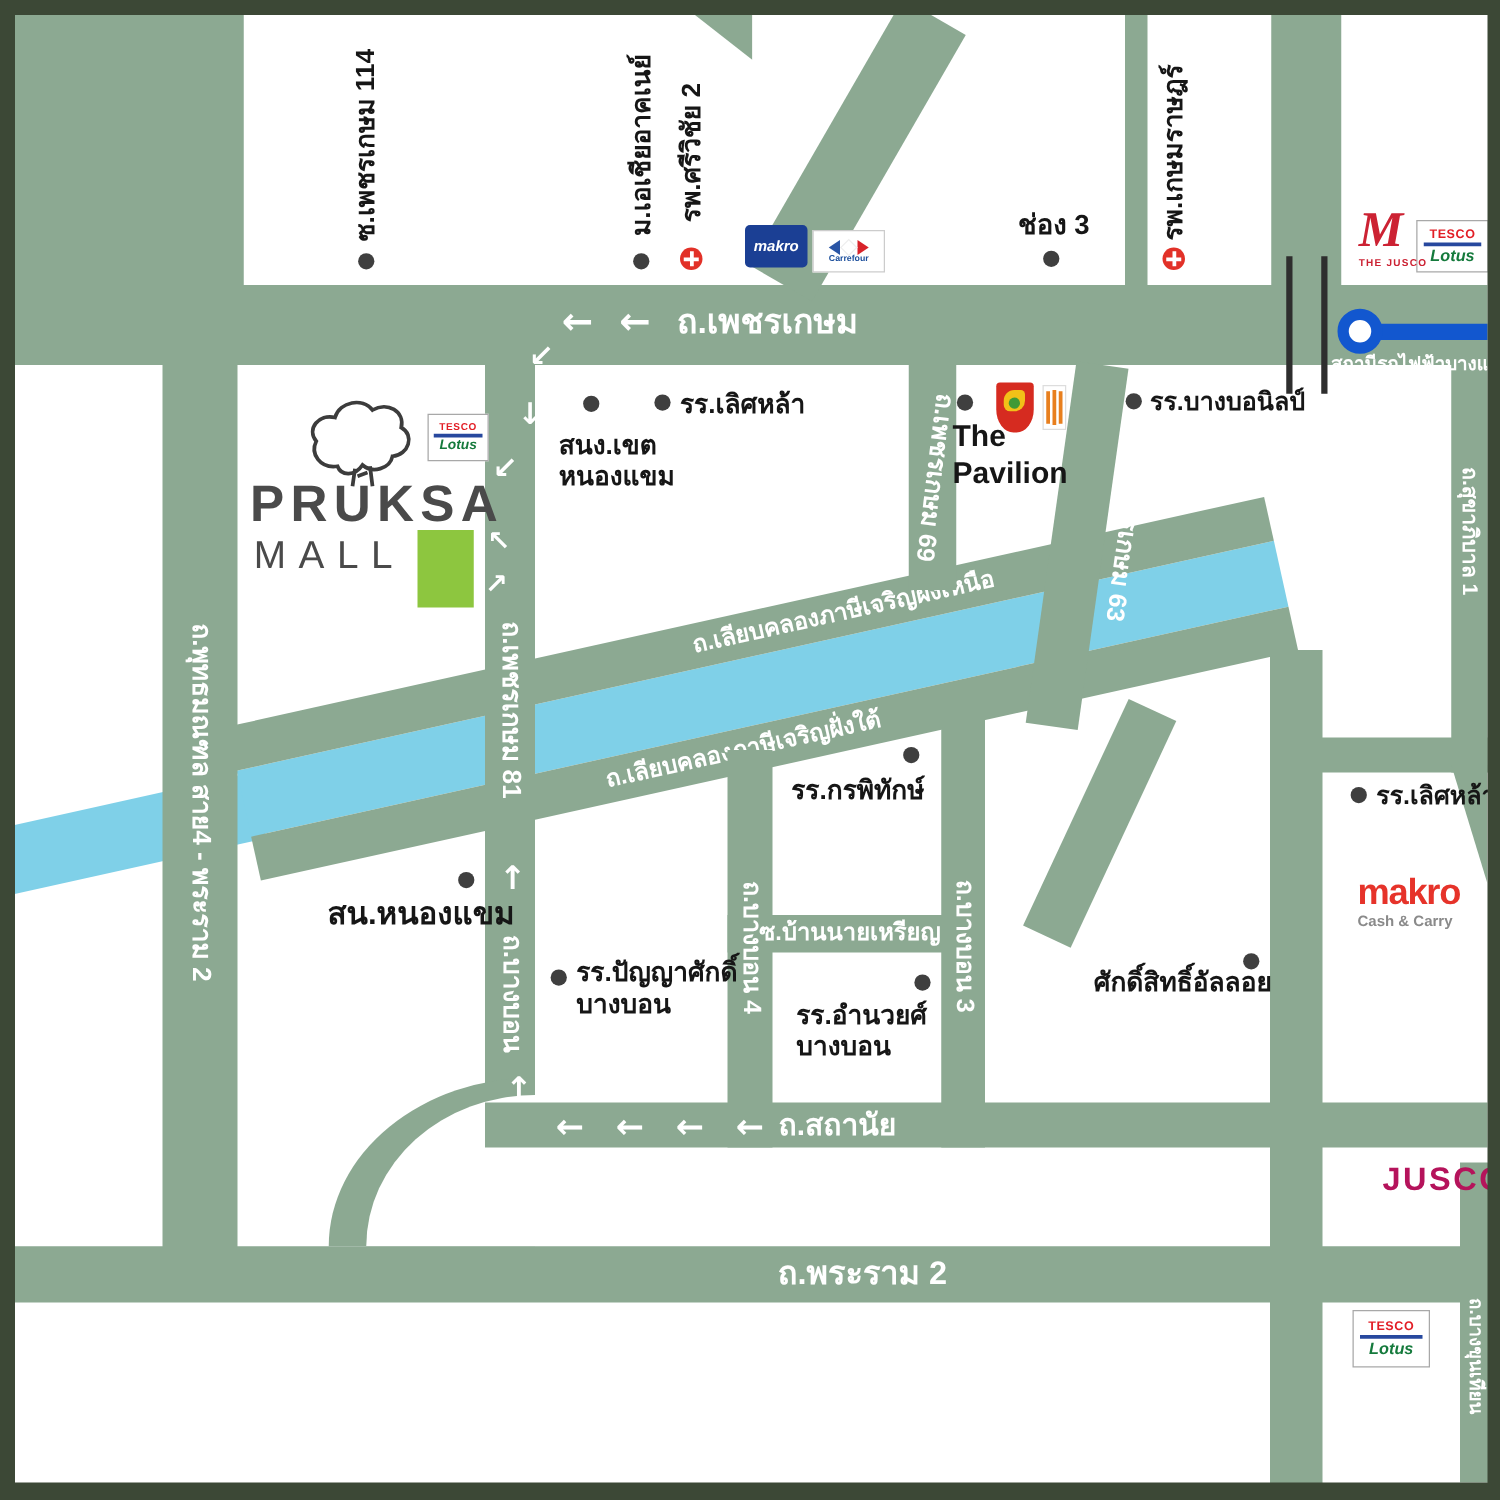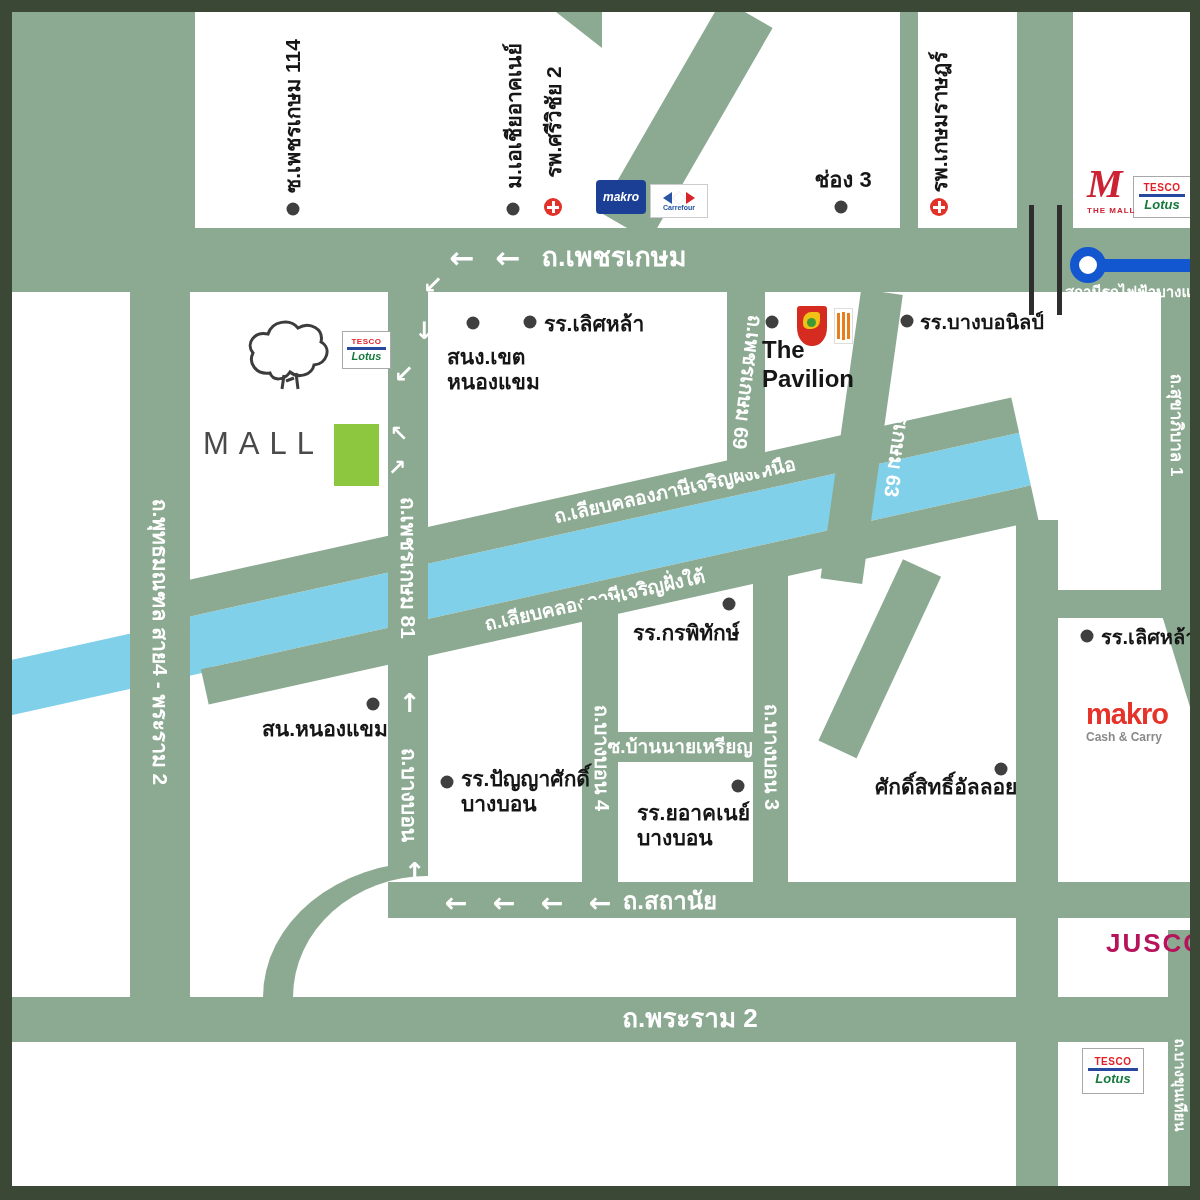--- a/index.html
+++ b/index.html
@@ -140,20 +140,21 @@
   <div style="position:absolute;left:834px;top:308px;width:17px;height:34px;background:#fff;border:1px solid #ddd;display:flex;gap:2px;align-items:center;justify-content:center;">
     <div style="width:3px;height:26px;background:#e87f1e;"></div>
     <div style="width:3px;height:28px;background:#e87f1e;"></div>
     <div style="width:3px;height:26px;background:#e87f1e;"></div>
   </div>
 
   <svg style="position:absolute;left:240px;top:313px;" width="100" height="80" viewBox="0 0 100 80">
     <path d="M30 60 C16 62 8 50 13 40 C5 30 15 18 28 21 C32 8 50 5 58 15 C70 8 84 16 81 29 C92 35 87 51 74 52 C72 62 58 66 50 59 C44 68 33 68 30 60 Z" fill="none" stroke="#3c3c3c" stroke-width="3"></path>
     <path d="M44 62 L42 76 M56 60 L58 76 M46 68 L54 65" fill="none" stroke="#3c3c3c" stroke-width="3"></path>
   </svg>
+  <span style="position:absolute;left:200px;top:380px;font-size:41px;font-weight:600;letter-spacing:5px;color:#4a4a4a;">PRUKSA</span>
   <span style="position:absolute;left:203px;top:426px;font-size:31px;font-weight:400;letter-spacing:10px;color:#4a4a4a;">MALL</span>
   <div style="position:absolute;left:334px;top:424px;width:45px;height:62px;background:#8dc63f;"></div>
 
   <div class="tbox" style="left:342px;top:331px;width:47px;height:36px;">
     <span class="tt" style="font-size:8px;">TESCO</span>
     <div class="tb"></div>
     <span class="tl" style="font-size:11px;">Lotus</span>
   </div>
   <div class="tbox" style="left:1133px;top:176px;width:56px;height:40px;">
     <span class="tt">TESCO</span>
@@ -172,45 +173,45 @@
   <div style="position:absolute;left:650px;top:184px;width:56px;height:32px;background:#fff;border:1px solid #ccc;display:flex;flex-direction:column;align-items:center;justify-content:center;">
     <div style="display:flex;align-items:center;gap:2px;">
       <div style="width:0;height:0;border-top:6px solid transparent;border-bottom:6px solid transparent;border-right:9px solid #2a55a5;"></div>
       <div style="width:8px;height:8px;background:#fff;border:1px solid #eee;transform:rotate(45deg);"></div>
       <div style="width:0;height:0;border-top:6px solid transparent;border-bottom:6px solid transparent;border-left:9px solid #d8232a;"></div>
     </div>
     <span style="color:#1c4f9c;font-size:7px;font-weight:bold;">Carrefour</span>
   </div>
 
   <span style="position:absolute;left:1087px;top:164px;font-family:'Liberation Serif','DejaVu Serif',serif;font-style:italic;font-weight:bold;font-size:40px;color:#cc2233;line-height:1;">M</span>
-  <span style="position:absolute;left:1087px;top:206px;font-size:8px;font-weight:bold;color:#cc2233;letter-spacing:1px;">THE MALL</span>
+  <span style="position:absolute;left:1087px;top:206px;font-size:8px;font-weight:bold;color:#cc2233;letter-spacing:1px;">THE JUSCO</span>
 
   <div class="dot" style="left:729px;top:604px;"></div>
   <span class="poi" style="left:633px;top:620px;font-size:21px;">รร.กรพิทักษ์</span>
 
   <div class="dot" style="left:1087px;top:636px;"></div>
   <span class="poi" style="left:1101px;top:625px;font-size:20px;">รร.เลิศหล้า</span>
 
   <div style="position:absolute;left:1086px;top:700px;line-height:1;">
     <div style="color:#e6332a;font-weight:bold;font-size:29px;letter-spacing:-1px;">makro</div>
     <div style="color:#8a8a8a;font-weight:bold;font-size:12px;margin-top:2px;">Cash &amp; Carry</div>
   </div>
 
   <div class="dot" style="left:373px;top:704px;"></div>
-  <span class="poi" style="left:262px;top:716px;font-size:21px;">สน.หนองแขม</span>
+  <span class="poi" style="left:262px;top:716px;font-size:25px;">สน.หนองแขม</span>
 
   <div class="dot" style="left:447px;top:782px;"></div>
   <div class="poi" style="left:461px;top:766px;font-size:21px;">
     <div>รร.ปัญญาศักดิ์</div>
     <div>บางบอน</div>
   </div>
 
   <div class="dot" style="left:738px;top:786px;"></div>
   <div class="poi" style="left:637px;top:800px;font-size:21px;">
-    <div>รร.ยอาคเนย์</div>
+    <div>รร.อำนวยศ์</div>
     <div>บางบอน</div>
   </div>
 
   <div class="dot" style="left:1001px;top:769px;"></div>
   <span class="poi" style="left:875px;top:774px;font-size:21px;">ศักดิ์สิทธิ์อัลลอย</span>
 
   <span style="position:absolute;left:1106px;top:928px;font-size:26px;font-weight:bold;color:#b5135b;letter-spacing:2px;">JUSCO</span>
 
   <div class="frame" style="left:0;top:0;width:1200px;height:12px;"></div>
   <div class="frame" style="left:0;top:0;width:12px;height:1200px;"></div>

